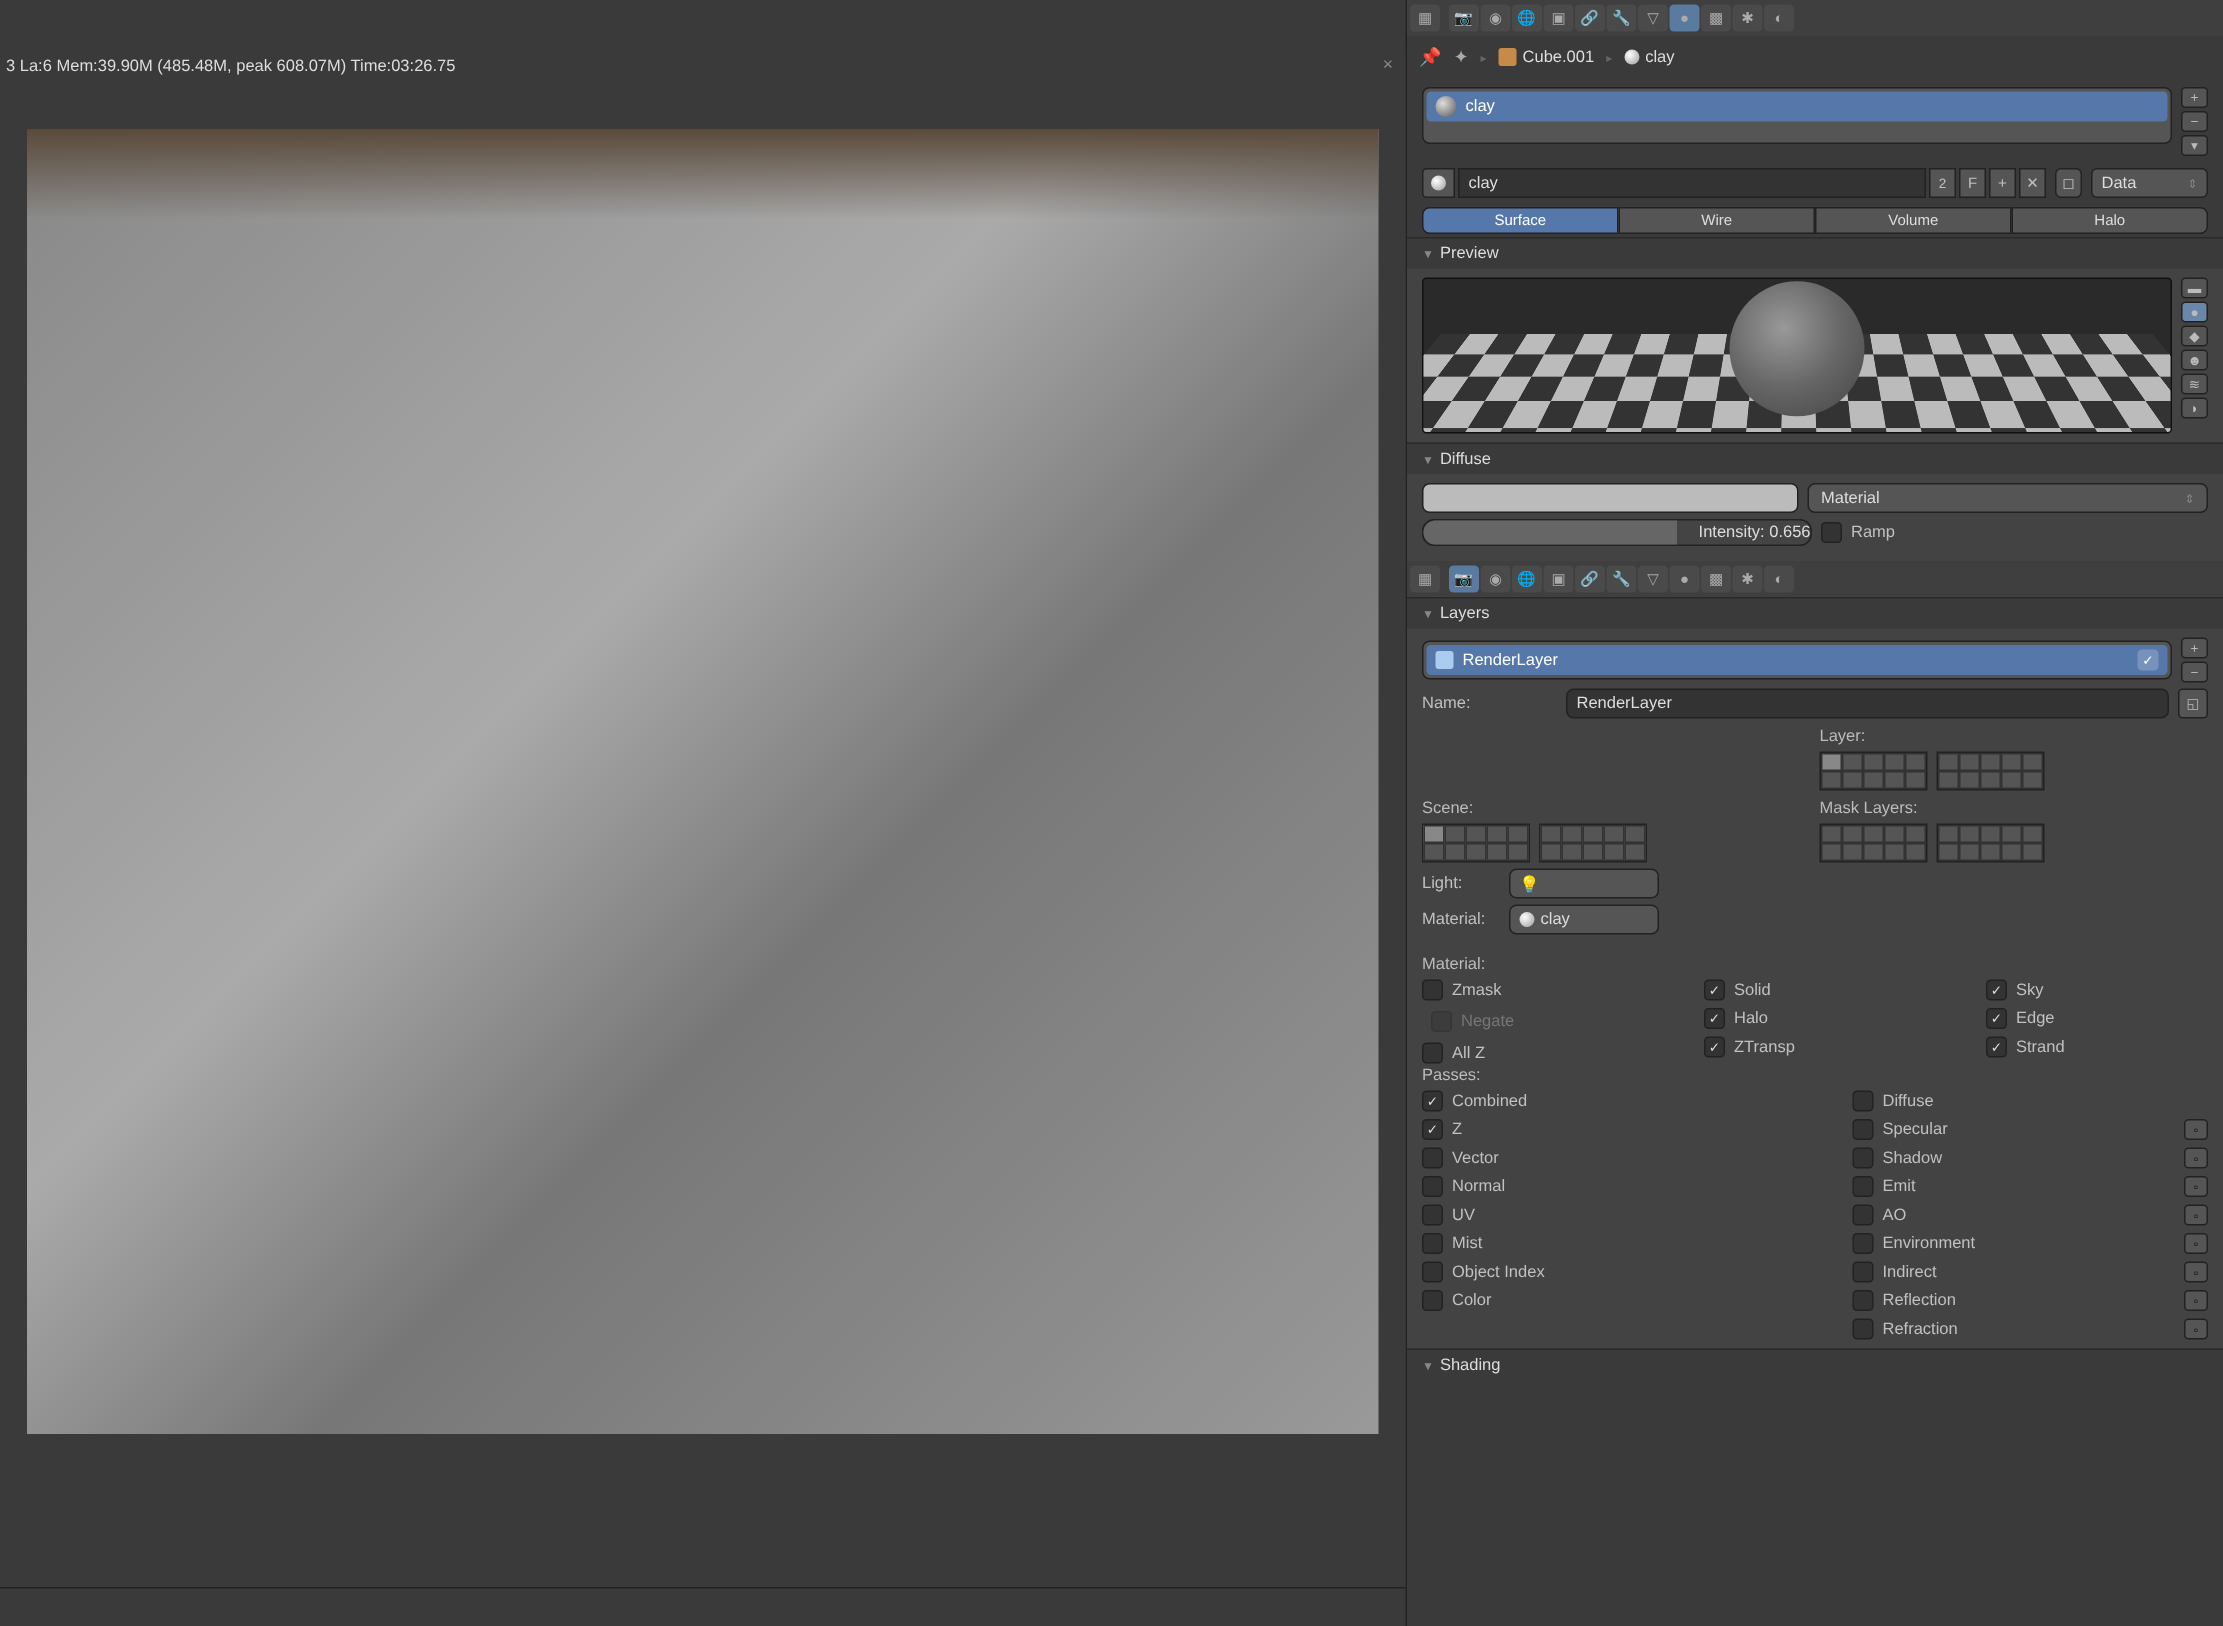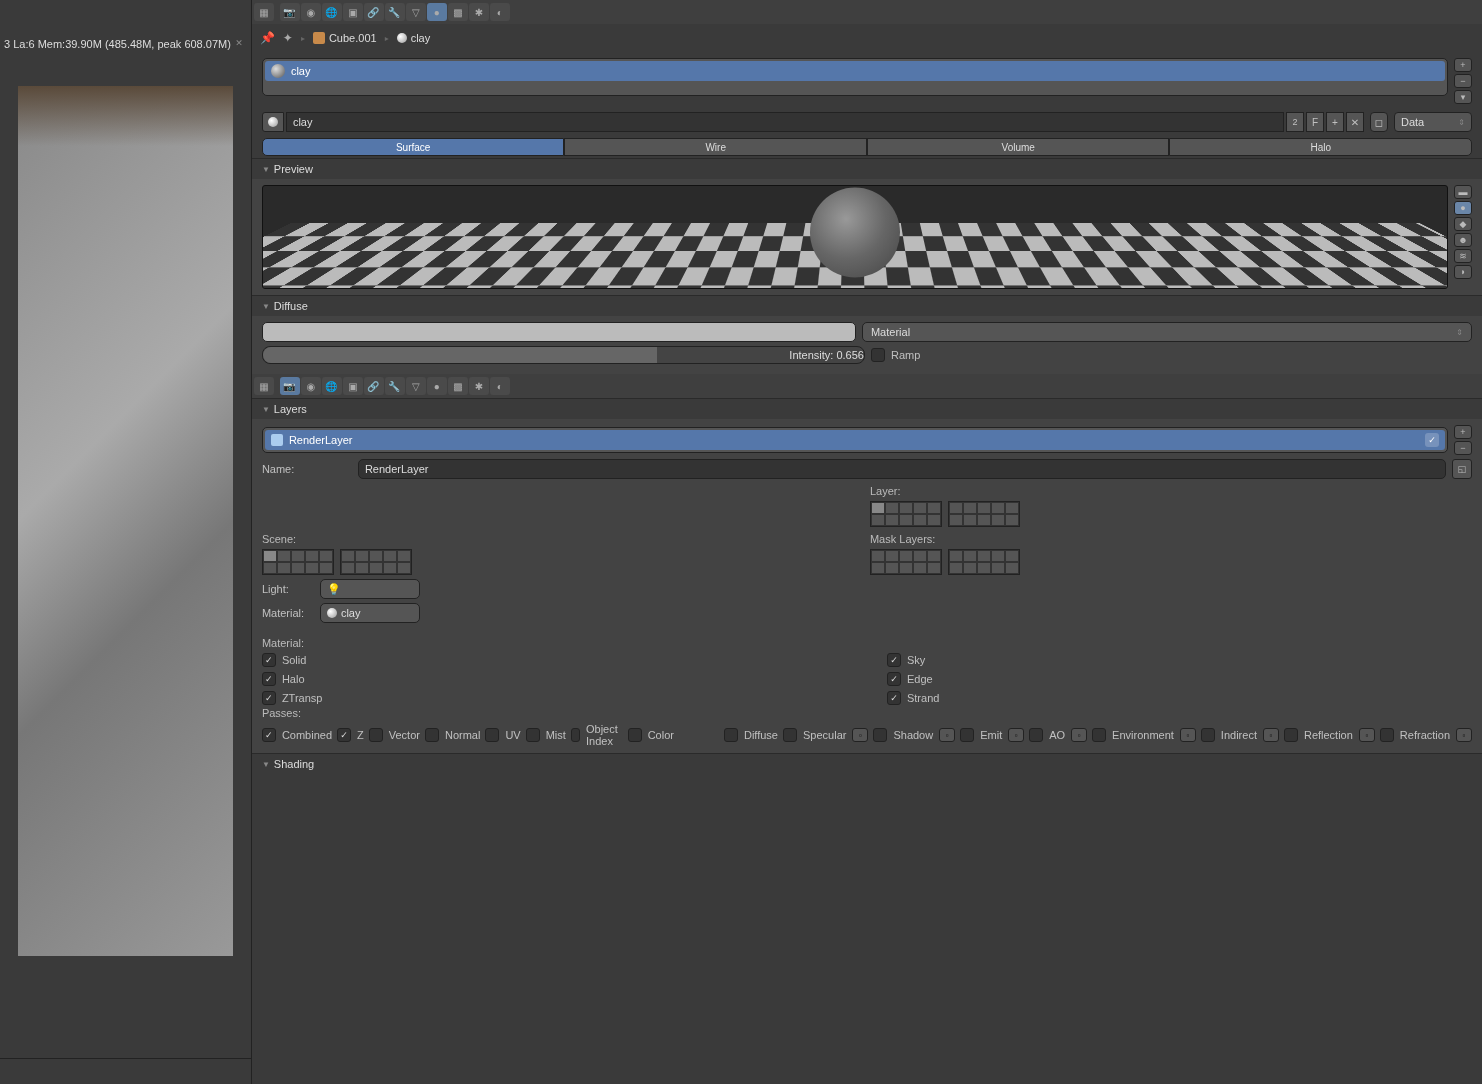--- a/index.html
+++ b/index.html
@@ -89,21 +89,21 @@
 .check-row { display: flex; align-items: center; gap: 6px; }
 .pass-row { display: flex; align-items: center; gap: 6px; justify-content: space-between; }
 .pass-btn { width: 16px; height: 14px; background: #555; border: 1px solid #222; border-radius: 3px; cursor:pointer; display:flex; align-items:center; justify-content:center; font-size:8px;}
 .disabled { opacity: .4; background: #444; padding: 2px 6px; border-radius: 3px; }
 
 .light-mat-row { display: flex; align-items: center; gap: 2px; margin-bottom: 4px; }
 .light-mat-row .lbl { width: 56px; }
 .light-mat-row .widget { flex: 1; height: 20px; background: #555; border: 1px solid #222; border-radius: 5px; display: flex; align-items: center; padding: 0 6px; gap: 4px; color: #ddd; max-width:100px;}
 
 .two-col-passes { display: flex; gap: 50px; }
-.pass-col { flex: 1; display: flex; flex-direction: row; gap: 5px; }
+.pass-col { flex: 1; display: flex; flex-direction: column; gap: 5px; }
 </style>
 </head>
 <body>
 
 <div class="main-area">
   <div class="status-bar">
     <span>3 La:6 Mem:39.90M (485.48M, peak 608.07M) Time:03:26.75</span>
     <span class="close-x">✕</span>
   </div>
   <div class="render-viewport">
@@ -367,20 +367,34 @@
         <div class="widget">
           <span class="bc-mat"></span>
           <span>clay</span>
         </div>
       </div>
 
       <div class="section-label" style="margin-top:10px">Material:</div>
       <div class="three-col">
         <div class="col">
           <div class="check-row">
+              <div class="checkbox"></div>
+              <span>Zmask</span>
+            </div>
+          <div class="check-row disabled">
+              <div class="checkbox"></div>
+              <span>Negate</span>
+            </div>
+          <div class="check-row">
+              <div class="checkbox"></div>
+              <span>All Z</span>
+            </div>
+        </div>
+        <div class="col">
+          <div class="check-row">
               <div class="checkbox checked"></div>
               <span>Solid</span>
             </div>
           <div class="check-row">
               <div class="checkbox checked"></div>
               <span>Halo</span>
             </div>
           <div class="check-row">
               <div class="checkbox checked"></div>
               <span>ZTransp</span>

